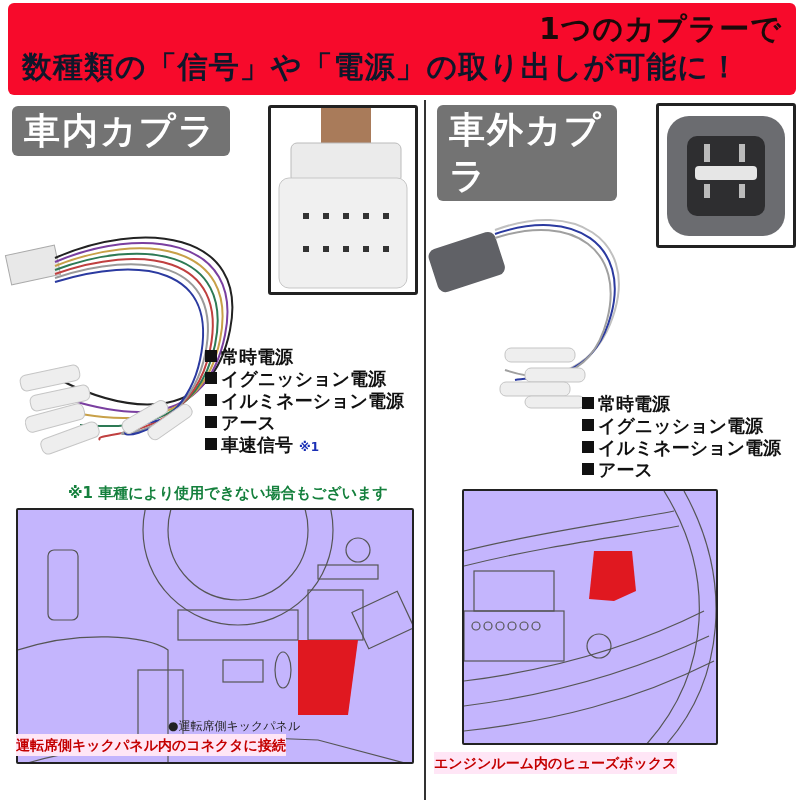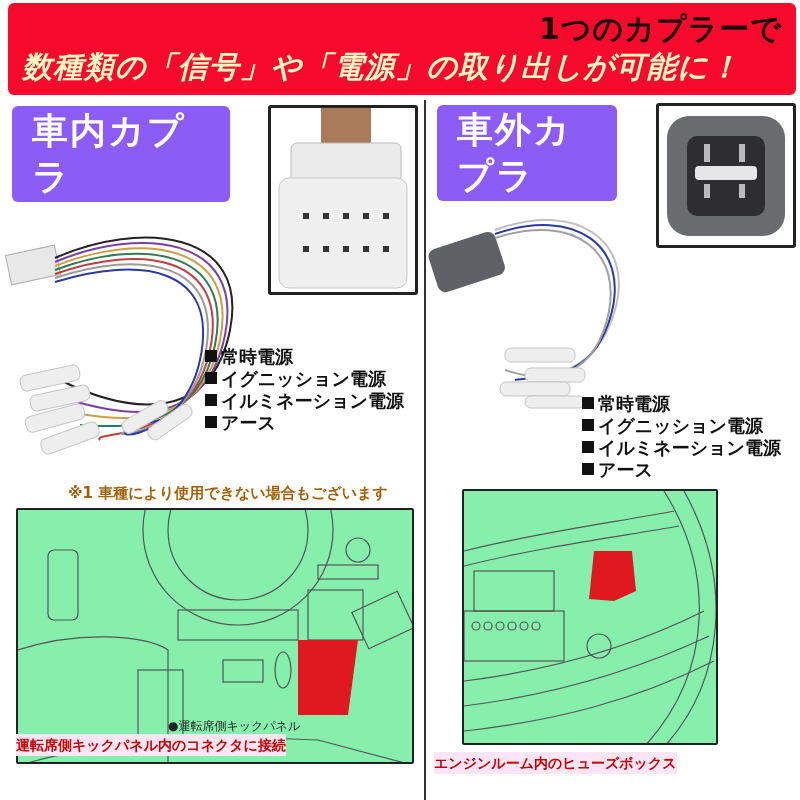--- a/index.html
+++ b/index.html
@@ -1,41 +1,41 @@
 <!DOCTYPE html>
 <html><head>
 <meta charset="utf-8">
 <style>
   * { box-sizing: border-box; margin: 0; padding: 0; }
   body { width: 800px; height: 800px; background: #ffffff; position: relative; overflow: hidden; font-family: "DejaVu Sans", sans-serif; }
 
   .banner { position: absolute; left: 8px; top: 3px; width: 788px; height: 92px; background: #f70a2b; border-radius: 6px; padding: 8px 14px; }
   .banner .l1 { font-size: 30px; font-weight: bold; color: #1a0a0a; line-height: 36px; letter-spacing: 1px; text-align: right; }
-  .banner .l2 { font-size: 30px; font-weight: bold; color: #fef9c3; line-height: 40px; letter-spacing: 1px; white-space: nowrap; font-style: italic; }
+  .banner .l2 { font-size: 30px; font-weight: bold; color: #0f172a; line-height: 40px; letter-spacing: 1px; white-space: nowrap; }
 
   .divider { position: absolute; left: 424px; top: 100px; width: 2px; height: 700px; background: #333; }
 
-  .tag { position: absolute; background: #8b5cf6; color: #fff; font-weight: bold; font-size: 36px; border-radius: 6px; padding: 2px 20px; line-height: 46px; letter-spacing: 2px; }
+  .tag { position: absolute; background: #737373; color: #fff; font-weight: bold; font-size: 36px; border-radius: 6px; padding: 2px 12px; line-height: 46px; letter-spacing: 2px; }
   .tag.in { left: 12px; top: 106px; width: 218px; }
   .tag.out { left: 437px; top: 105px; width: 180px; }
 
   .inset { position: absolute; border: 3px solid #222; border-radius: 3px; background: #f4f4f4; }
   .inset.in { left: 268px; top: 105px; width: 150px; height: 190px; background: #fff; }
   .inset.out { left: 656px; top: 103px; width: 140px; height: 145px; background: #fff; }
   .wires { position: absolute; }
 
   .features { position: absolute; font-weight: bold; color: #111; font-size: 18px; line-height: 22px; }
   .features.in { left: 205px; top: 346px; }
   .features.out { left: 582px; top: 393px; }
   .features .sq { display: inline-block; width: 12px; height: 12px; background: #111; margin-right: 4px; vertical-align: 1px; }
   .note-mark { color: #1a2fb5; font-size: 12px; margin-left: 6px; }
 
-  .footnote { position: absolute; left: 68px; top: 484px; font-size: 15px; color: #a16207; font-weight: bold; white-space: nowrap; }
+  .footnote { position: absolute; left: 68px; top: 484px; font-size: 15px; color: #15803d; font-weight: bold; white-space: nowrap; }
 
-  .diagram { position: absolute; border: 2px solid #222; background: #86efac; overflow: hidden; border-radius: 2px; }
+  .diagram { position: absolute; border: 2px solid #222; background: #c4b5fd; overflow: hidden; border-radius: 2px; }
   .diagram.in { left: 16px; top: 508px; width: 398px; height: 256px; }
   .diagram.out { left: 462px; top: 489px; width: 256px; height: 256px; }
   .caption { position: absolute; left: 150px; top: 718px; font-size: 12px; color: #222; }
 
   .cap-red { position: absolute; color: #c40000; font-weight: bold; font-size: 14px; background: #ffe6f6; line-height: 22px; white-space: nowrap; }
   .cap-red.in { left: 16px; top: 734px; }
   .cap-red.out { left: 434px; top: 752px; }
 </style>
 </head>
 <body>
@@ -88,20 +88,21 @@
     <rect x="120" y="200" width="50" height="14" rx="6" transform="rotate(-30 145 207)"></rect>
     <rect x="145" y="205" width="50" height="14" rx="6" transform="rotate(-35 170 212)"></rect>
   </g>
 </svg>
 
 <div class="features in">
   <div><span class="sq"></span><span>常時電源</span></div>
   <div><span class="sq"></span><span>イグニッション電源</span></div>
   <div><span class="sq"></span><span>イルミネーション電源</span></div>
   <div><span class="sq"></span><span>アース</span></div>
+  <div><span class="sq"></span><span>車速信号</span><span class="note-mark">※1</span></div>
 </div>
 
 <div class="footnote">※1 車種により使用できない場合もございます</div>
 
 <div class="diagram in">
   <svg width="398" height="256">
     <g fill="none" stroke="#555" stroke-width="1.2">
       <circle cx="220" cy="20" r="95"></circle>
       <circle cx="220" cy="20" r="70"></circle>
       <rect x="30" y="40" width="30" height="70" rx="6"></rect>

